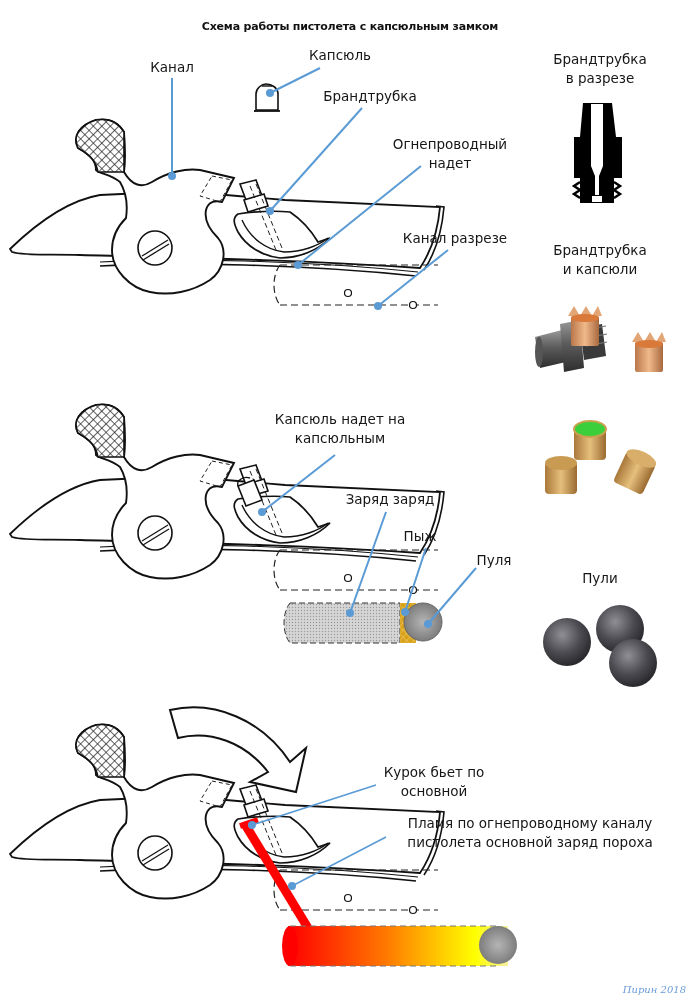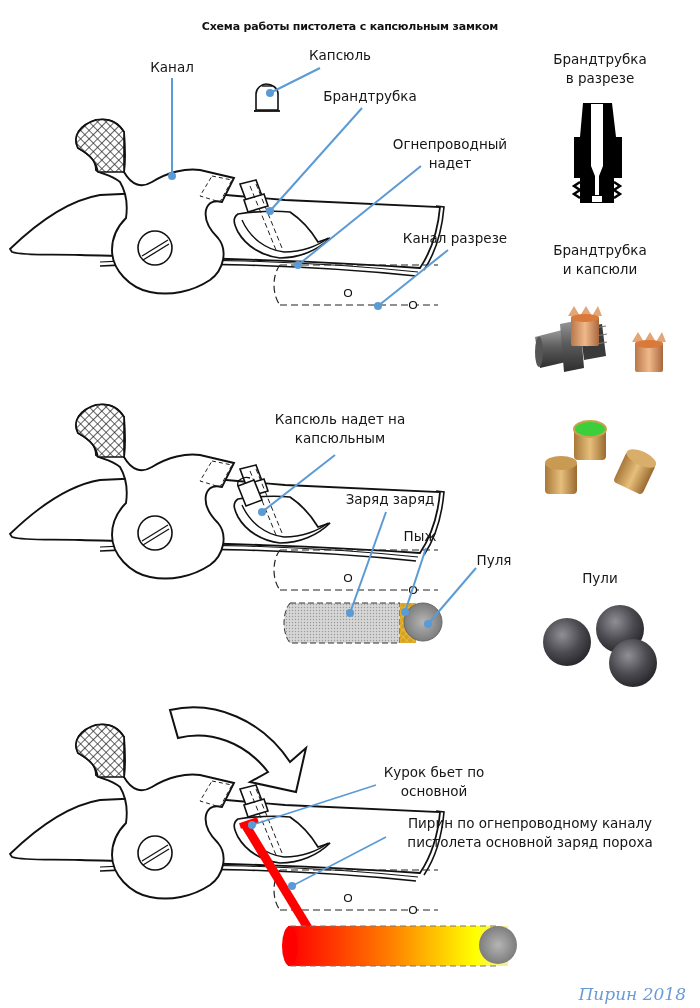--- a/index.html
+++ b/index.html
@@ -3,21 +3,21 @@
 <meta charset="utf-8">
 <style>
   html, body { margin: 0; padding: 0; background: #ffffff; }
   body { width: 700px; height: 1008px; position: relative; overflow: hidden;
          font-family: "DejaVu Sans", "Liberation Sans", sans-serif; color: #111; }
   .title { position: absolute; left: 0; width: 700px; top: 20px; text-align: center;
            font-weight: bold; font-size: 11px; letter-spacing: -0.2px; }
   .lbl { position: absolute; font-size: 13.5px; line-height: 19px; text-align: center; white-space: nowrap; color: #161616; }
   svg.layer { position: absolute; left: 0; top: 0; }
   .sig { position: absolute; right: 14px; top: 984px; font-family: "DejaVu Serif", serif;
-         font-style: italic; font-size: 17px; color: #6a9bd8; }
+         font-style: italic; font-size: 10px; color: #6a9bd8; }
 </style>
 </head>
 <body>
 
 <div class="title">Схема работы пистолета с капсюльным замком</div>
 
 <svg class="layer" width="700" height="1008" viewBox="0 0 700 1008">
   <defs>
     <pattern id="hatch" width="6" height="6" patternUnits="userSpaceOnUse" patternTransform="rotate(45)">
       <rect width="6" height="6" fill="#fff"></rect>
@@ -214,21 +214,21 @@
 <div class="lbl" style="left:395px;top:229px;width:120px">Канал разрезе</div>
 
 <div class="lbl" style="left:270px;top:410px;width:140px">Капсюль надет на</div>
 <div class="lbl" style="left:270px;top:429px;width:140px">капсюльным</div>
 <div class="lbl" style="left:335px;top:490px;width:110px">Заряд заряд</div>
 <div class="lbl" style="left:400px;top:527px;width:40px">Пыж</div>
 <div class="lbl" style="left:472px;top:551px;width:44px">Пуля</div>
 
 <div class="lbl" style="left:374px;top:763px;width:120px">Курок бьет по</div>
 <div class="lbl" style="left:374px;top:782px;width:120px">основной</div>
-<div class="lbl" style="left:390px;top:814px;width:280px">Пирин по огнепроводному каналу</div>
+<div class="lbl" style="left:390px;top:814px;width:280px">Пламя по огнепроводному каналу</div>
 <div class="lbl" style="left:390px;top:833px;width:280px">пистолета основной заряд пороха</div>
 
 <div class="lbl" style="left:540px;top:50px;width:120px">Брандтрубка</div>
 <div class="lbl" style="left:540px;top:69px;width:120px">в разрезе</div>
 <div class="lbl" style="left:540px;top:241px;width:120px">Брандтрубка</div>
 <div class="lbl" style="left:540px;top:260px;width:120px">и капсюли</div>
 <div class="lbl" style="left:570px;top:569px;width:60px">Пули</div>
 
 <div class="sig">Пирин 2018</div>
 

